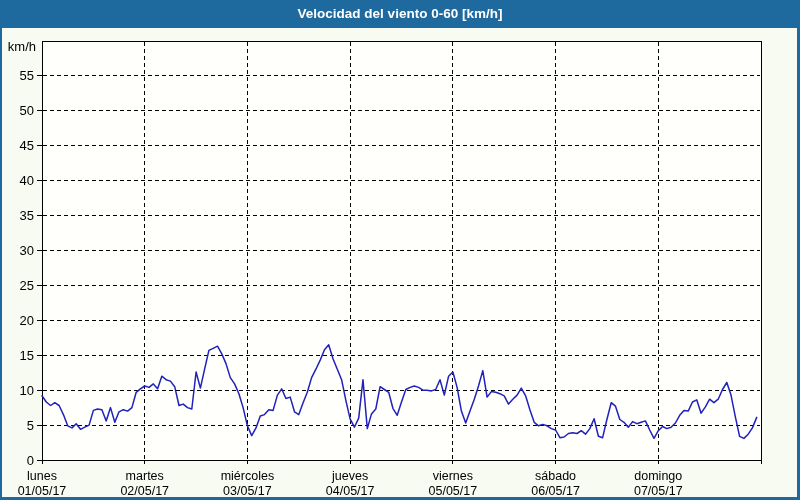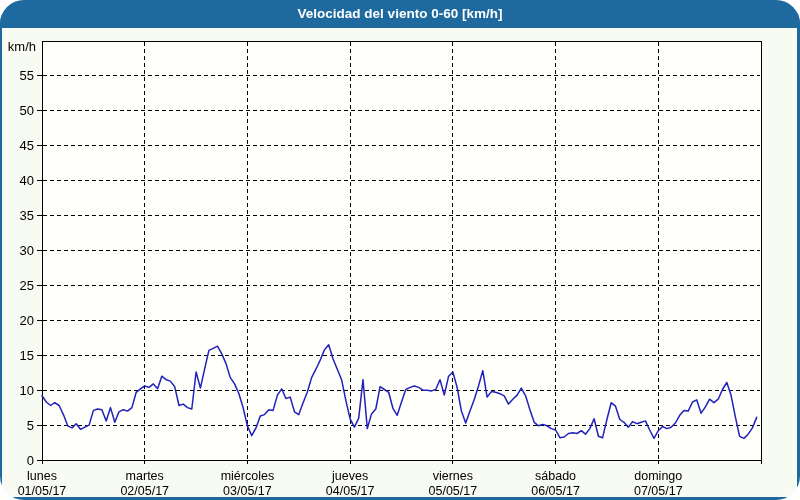--- a/index.html
+++ b/index.html
@@ -1,20 +1,19 @@
 <!DOCTYPE html>
 <html><head>
 <meta charset="utf-8">
 <style>
   html,body{margin:0;padding:0;}
   .window{
     position:relative;width:800px;height:500px;
     background:#f8fbf1;overflow:hidden;
     font-family:"Liberation Sans",sans-serif;
-    border-radius:24px;
   }
   .titlebar{
     position:absolute;top:0;left:0;right:0;height:28px;
     color:#fff;font-weight:bold;font-size:13.5px;line-height:28px;
     text-align:center;z-index:3;
   }
   .frame{
     position:absolute;top:0;left:0;right:0;bottom:0;
     border-style:solid;border-top:none;
     border-width:0 3px 3px 2px;

